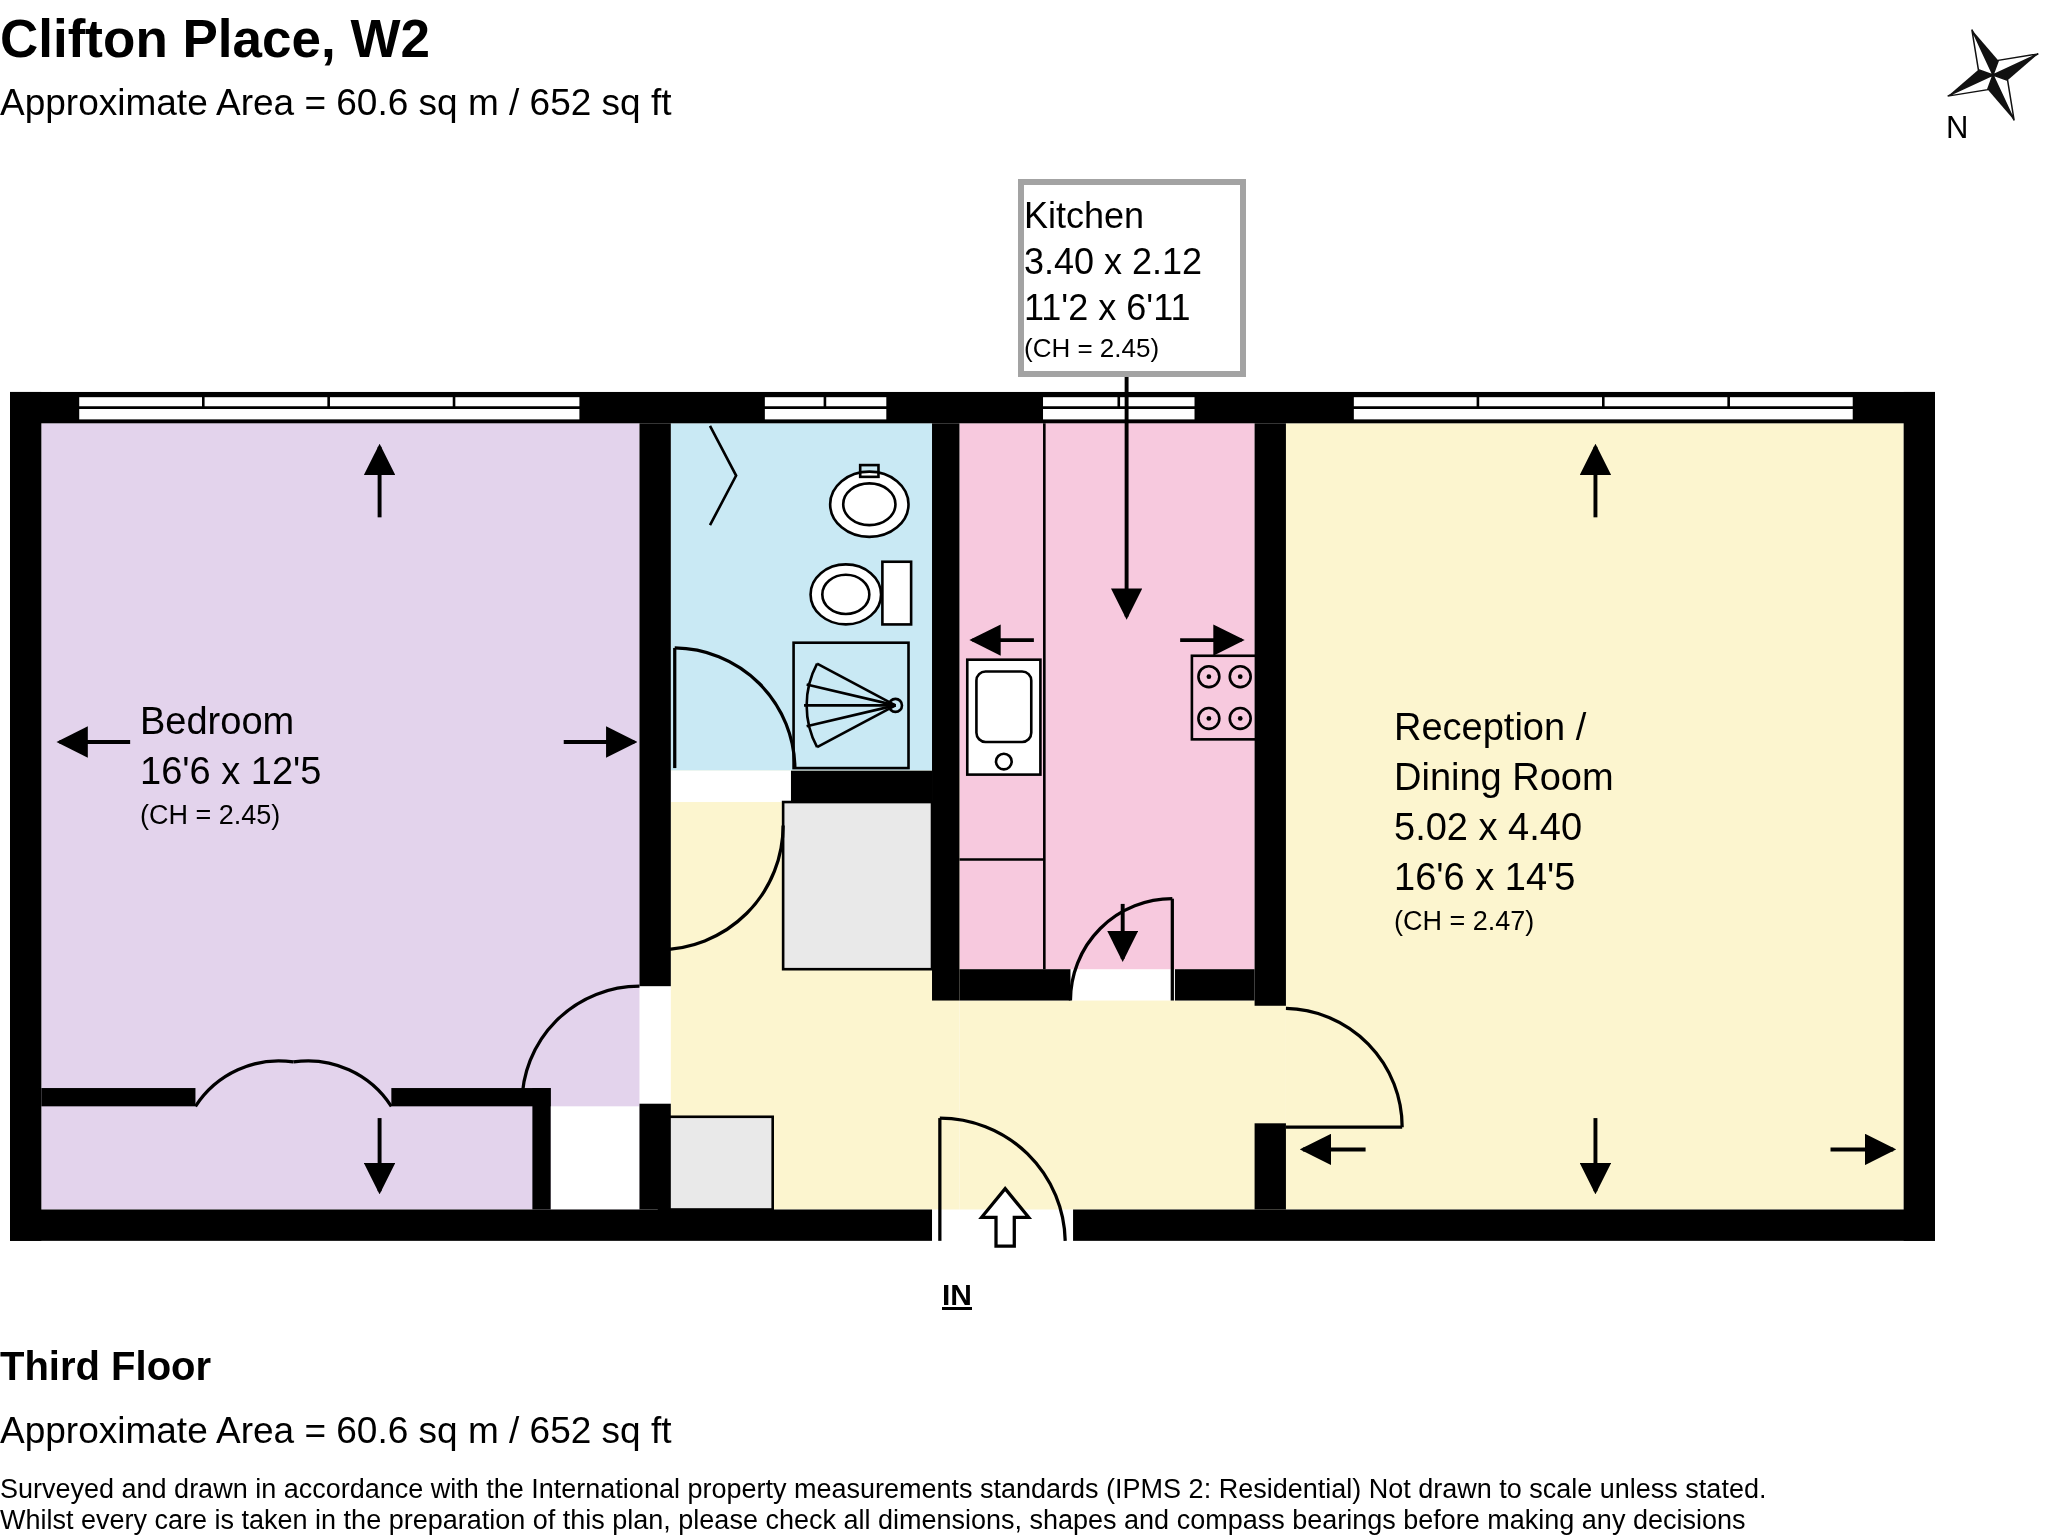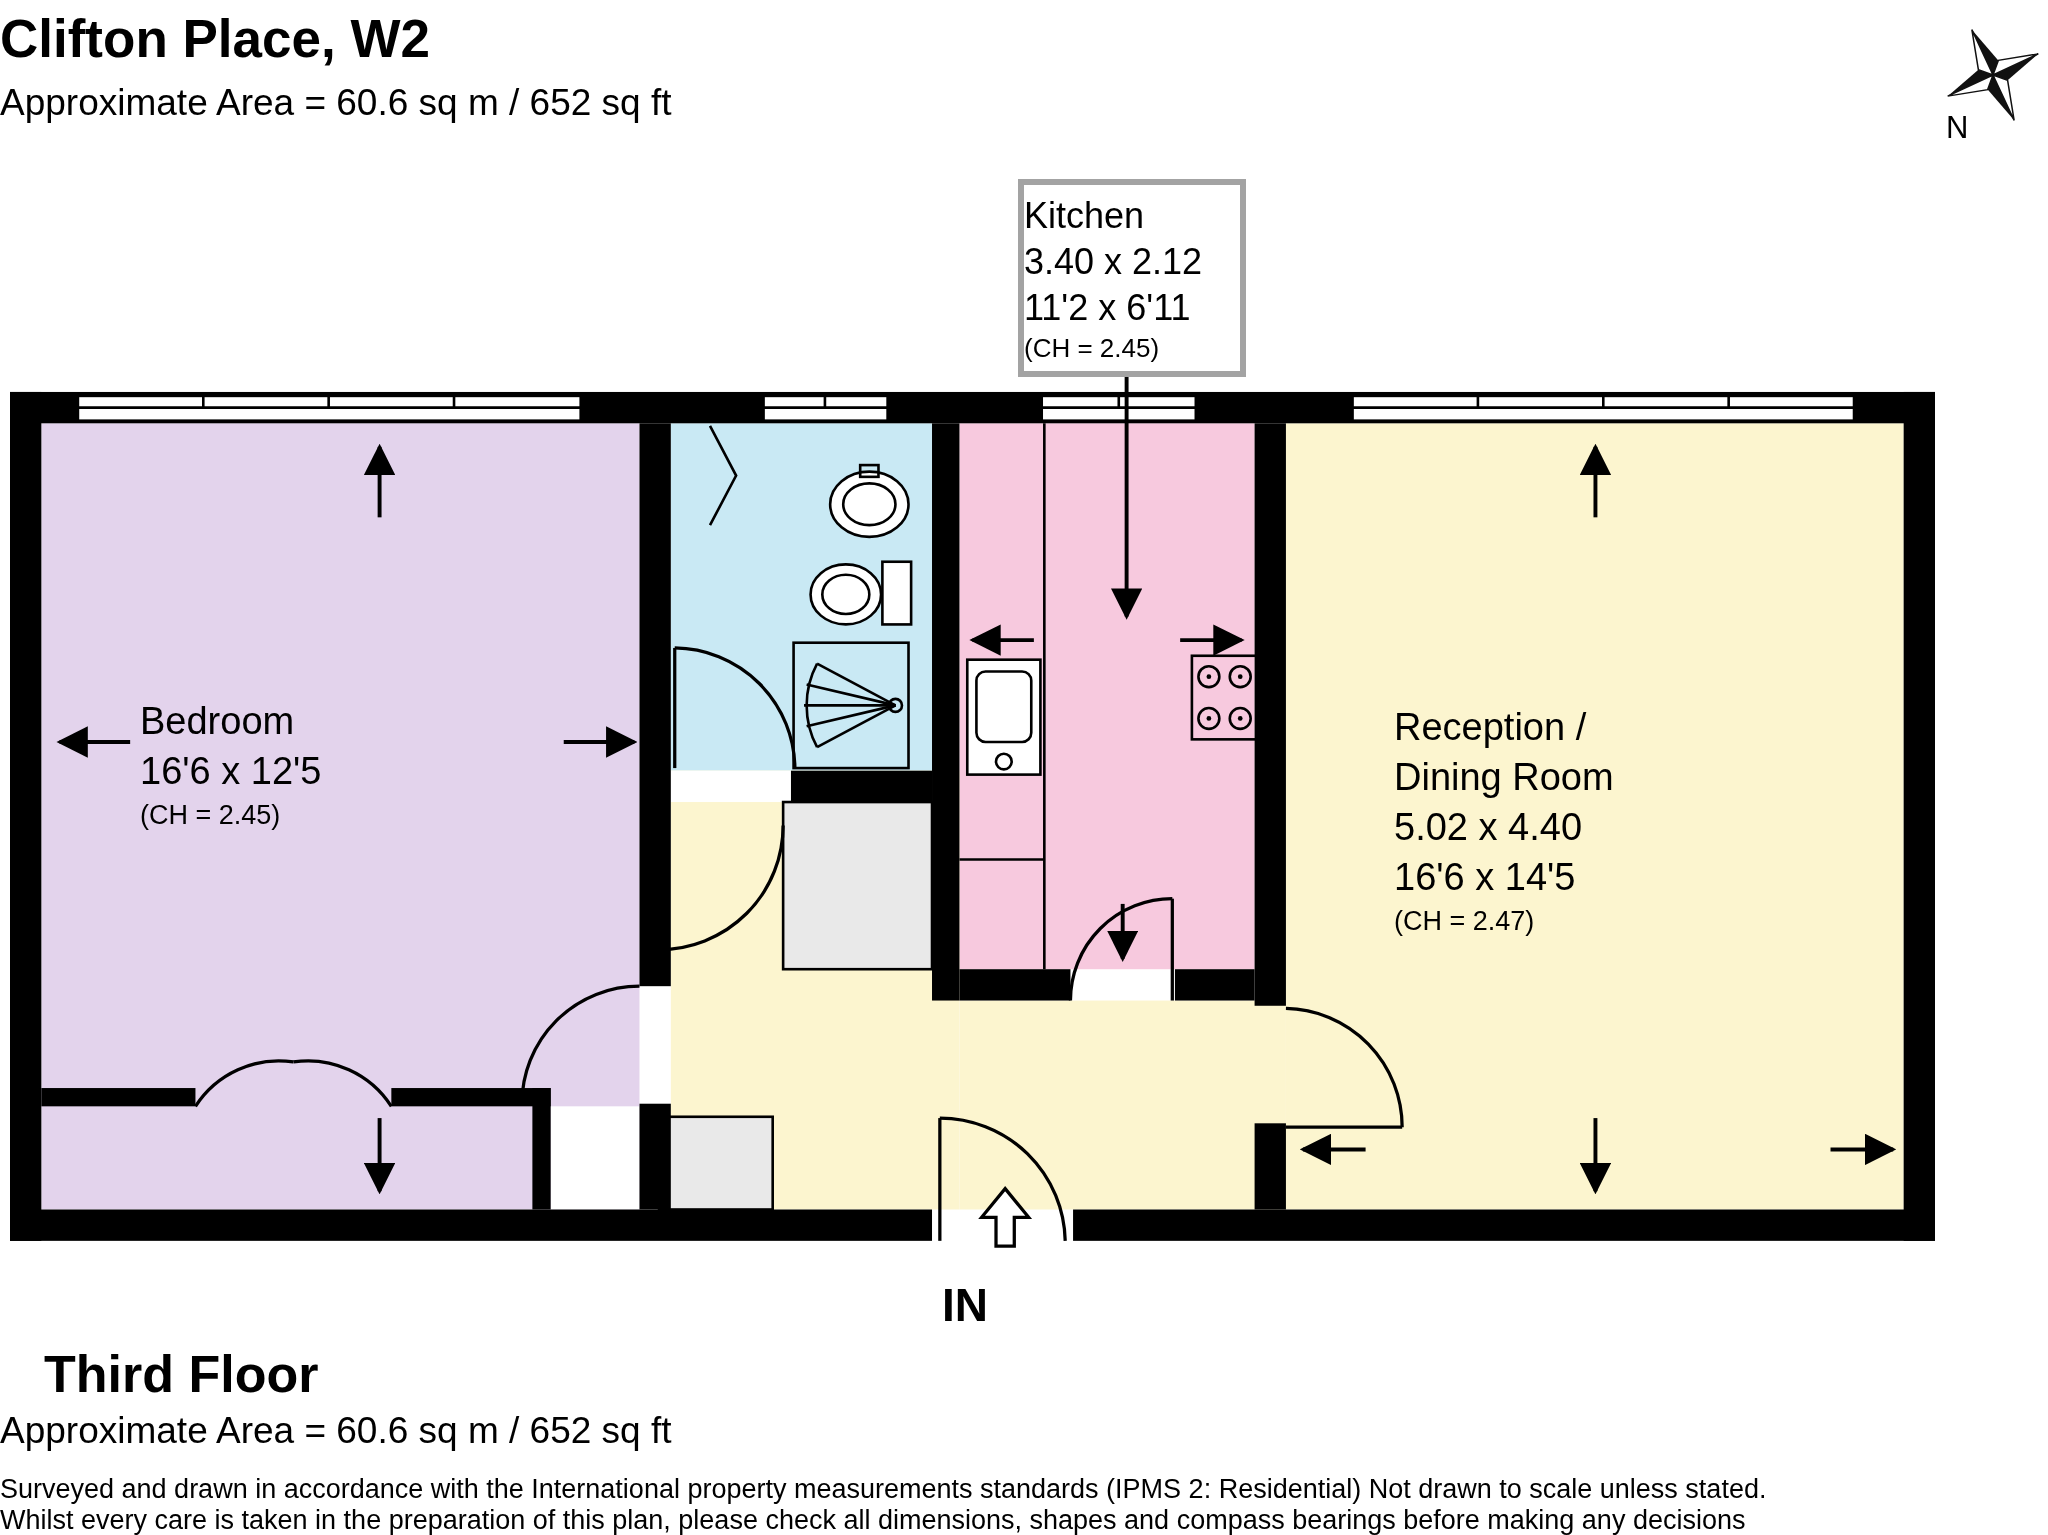--- a/index.html
+++ b/index.html
@@ -15,22 +15,22 @@
     left:1018px;top:179px;width:216px;background:#fff;border:6px solid #a3a3a3;
     padding:8px 0 6px 0;z-index:5;
   }
   .kitchen-box .line{font-size:36px;line-height:46px;}
   .kitchen-box .ch{font-size:26px;line-height:34px;}
   .room-label{width:400px;z-index:4;}
   .room-label .line{font-size:38px;line-height:50px;}
   .room-label .ch{font-size:27px;line-height:38px;}
   .bedroom-label{left:140px;top:696px;}
   .reception-label{left:1394px;top:702px;}
-  .in-label{left:942px;top:1278px;width:120px;font-size:46px;font-weight:bold;}
-  .floor-name{left:0;top:1344px;width:1950px;font-size:52px;font-weight:bold;margin-left:44px;}
+  .in-label{left:942px;top:1278px;width:120px;font-size:30px;font-weight:bold;text-decoration:underline;}
+  .floor-name{left:0;top:1344px;width:1950px;font-size:40px;font-weight:bold;}
   .floor-area{left:0;top:1410px;width:1950px;font-size:37px;}
   .disclaimer1{left:0;top:1474px;width:2048px;font-size:27px;}
   .disclaimer2{left:0;top:1505px;width:1808px;font-size:27px;}
   .north-label{left:1946px;top:110px;font-size:31px;}
   svg .wall{fill:#000;}
   svg .thin{stroke:#000;stroke-width:2;fill:none;}
   svg .door{stroke:#000;stroke-width:2.5;fill:none;}
   svg .dim{stroke:#000;stroke-width:3;fill:none;}
   svg .fixture{stroke:#000;stroke-width:2;fill:#fff;}
 </style>

